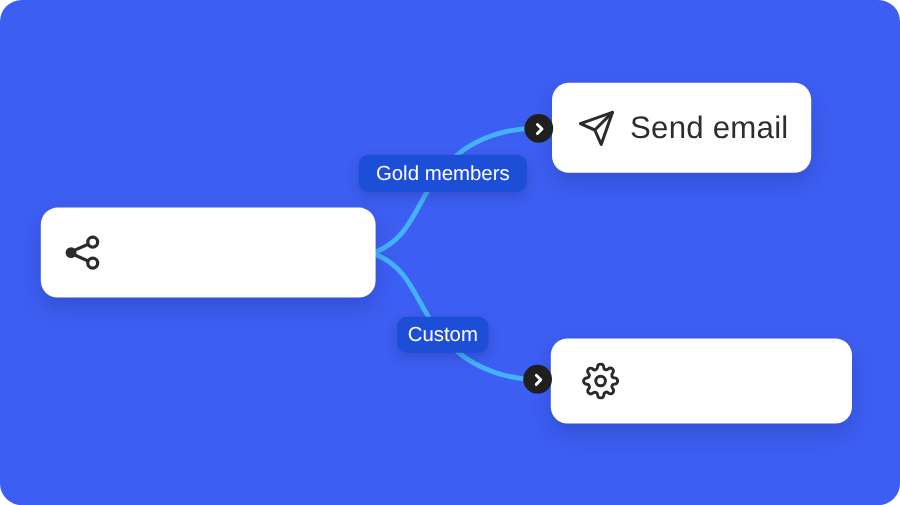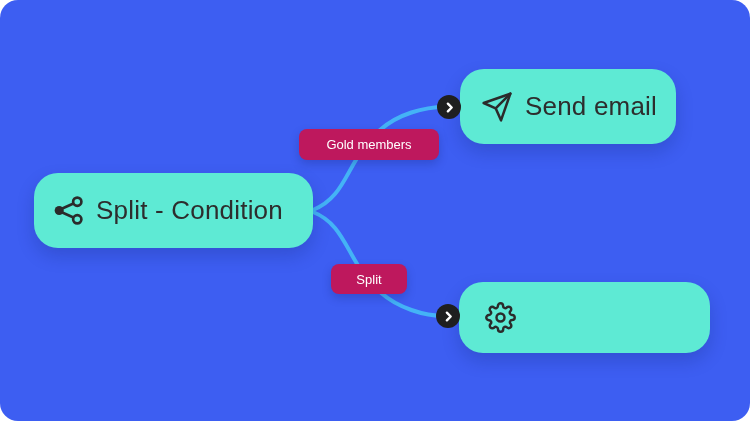--- a/index.html
+++ b/index.html
@@ -16,22 +16,22 @@
     border-radius: 18px;
     overflow: hidden;
   }
   .connector-layer {
     position: absolute; inset: 0;
     z-index: 1;
     pointer-events: none;
   }
   .node {
     position: absolute;
-    background: #5eead4;
-    border-radius: 24px;
+    background: #ffffff;
+    border-radius: 14px;
     display: flex;
     align-items: center;
     box-shadow: 0 8px 18px rgba(10, 25, 90, 0.20);
     z-index: 2;
     white-space: nowrap;
     cursor: pointer;
   }
   .node .node-icon {
     flex: 0 0 auto;
     display: flex; align-items: center; justify-content: center;
@@ -43,25 +43,25 @@
   }
   .node-split   { left: 34px;  top: 173px; width: 279px; height: 75px; padding-left: 18px; }
   .node-split .node-icon  { margin-right: 11px; }
   .node-send    { left: 460px; top: 69px;  width: 216px; height: 75px; padding-left: 21px; }
   .node-send .node-icon   { margin-right: 12px; }
   .node-custom  { left: 459px; top: 282px; width: 251px; height: 71px; padding-left: 26px; }
   .node-custom .node-icon { margin-right: 13px; }
 
   .branch-label {
     position: absolute;
-    background: #be185d;
+    background: #1d4ed8;
     color: #ffffff;
     border-radius: 8px;
     display: flex; align-items: center; justify-content: center;
-    font-size: 13px;
+    font-size: 17px;
     z-index: 3;
     box-shadow: 0 4px 10px rgba(10, 25, 90, 0.22);
     white-space: nowrap;
     cursor: pointer;
     text-align: center;
   }
   .label-gold   { left: 299px; top: 129px; width: 140px; height: 31px; }
   .label-others { left: 331px; top: 264px; width: 76px;  height: 30px; }
 
   .port-badge {
@@ -89,29 +89,28 @@
   <div class="node node-split">
     <span class="node-icon">
       <svg width="33" height="33" viewBox="0 0 32 32" fill="none">
         <circle cx="7" cy="16" r="4.4" fill="#2b2b2b"></circle>
         <circle cx="24.5" cy="7.5" r="4" stroke="#2b2b2b" stroke-width="2.6" fill="none"></circle>
         <circle cx="24.5" cy="24.5" r="4" stroke="#2b2b2b" stroke-width="2.6" fill="none"></circle>
         <line x1="10" y1="14" x2="20.8" y2="9.2" stroke="#2b2b2b" stroke-width="2.6"></line>
         <line x1="10" y1="18" x2="20.8" y2="22.8" stroke="#2b2b2b" stroke-width="2.6"></line>
       </svg>
     </span>
-    <span class="node-label">Split - Condition</span>
   </div>
 
   <div class="branch-label label-gold">
     <span>Gold members</span>
   </div>
 
   <div class="branch-label label-others">
-    <span>Split</span>
+    <span>Custom</span>
   </div>
 
   <div class="node node-send">
     <span class="node-icon">
       <svg width="32" height="32" viewBox="0 0 24 24" fill="none" stroke="#2b2b2b" stroke-width="1.9" stroke-linejoin="round" stroke-linecap="round">
         <line x1="22" y1="2" x2="11" y2="13"></line>
         <polygon points="22 2 15 22 11 13 2 9 22 2"></polygon>
       </svg>
     </span>
     <span class="node-label">Send email</span>

